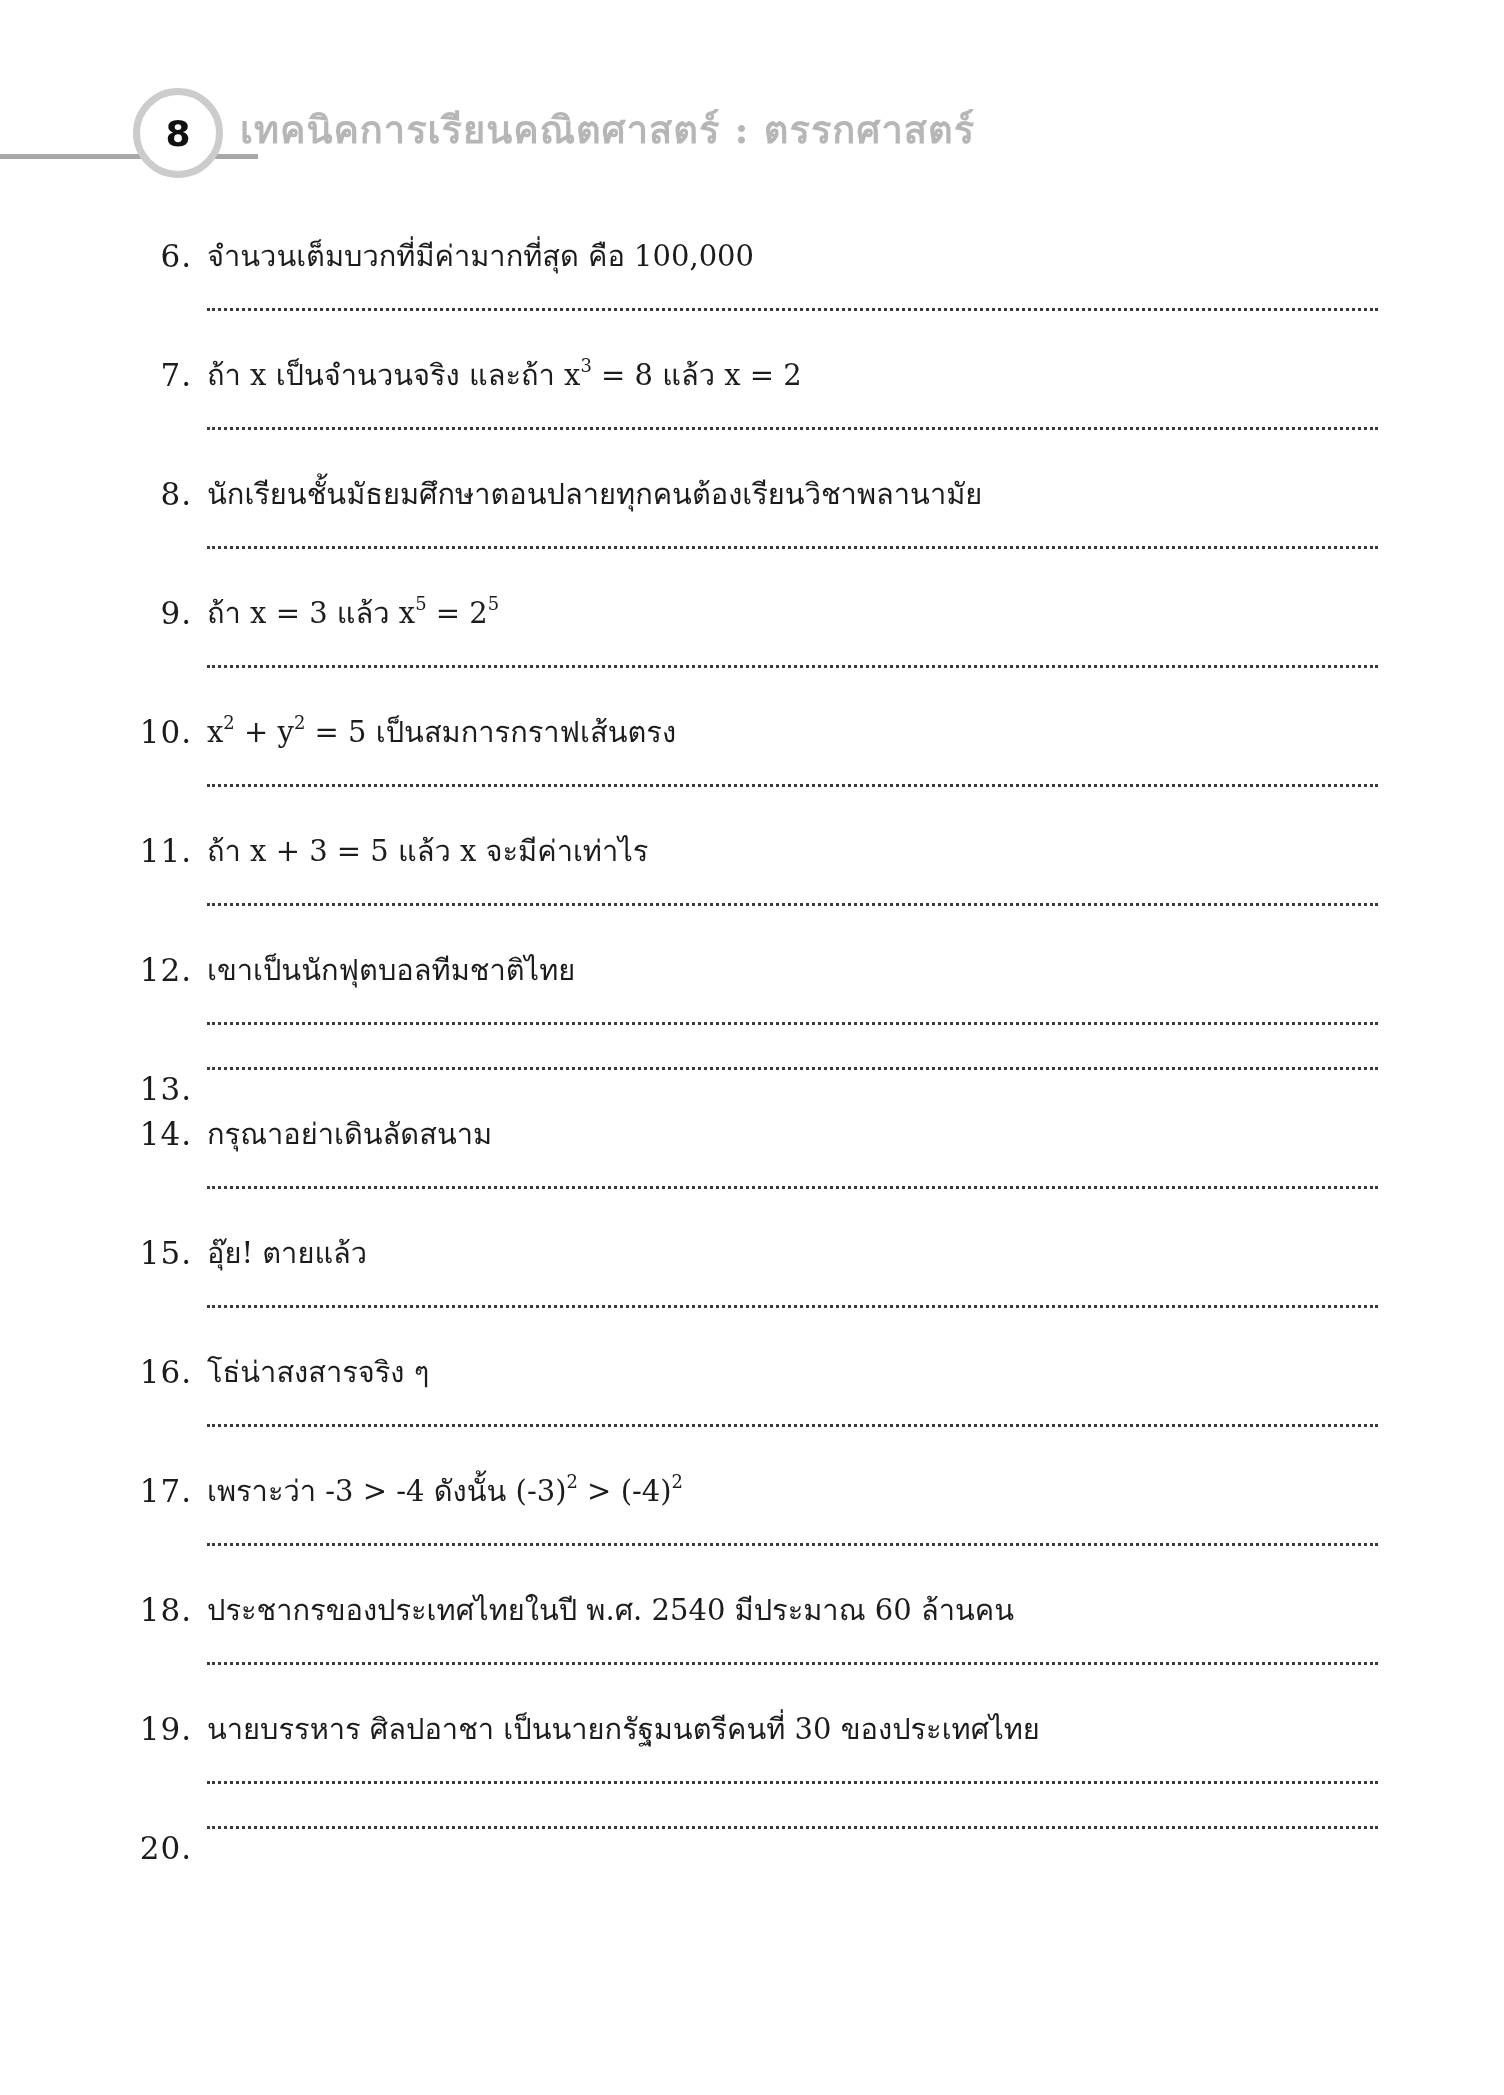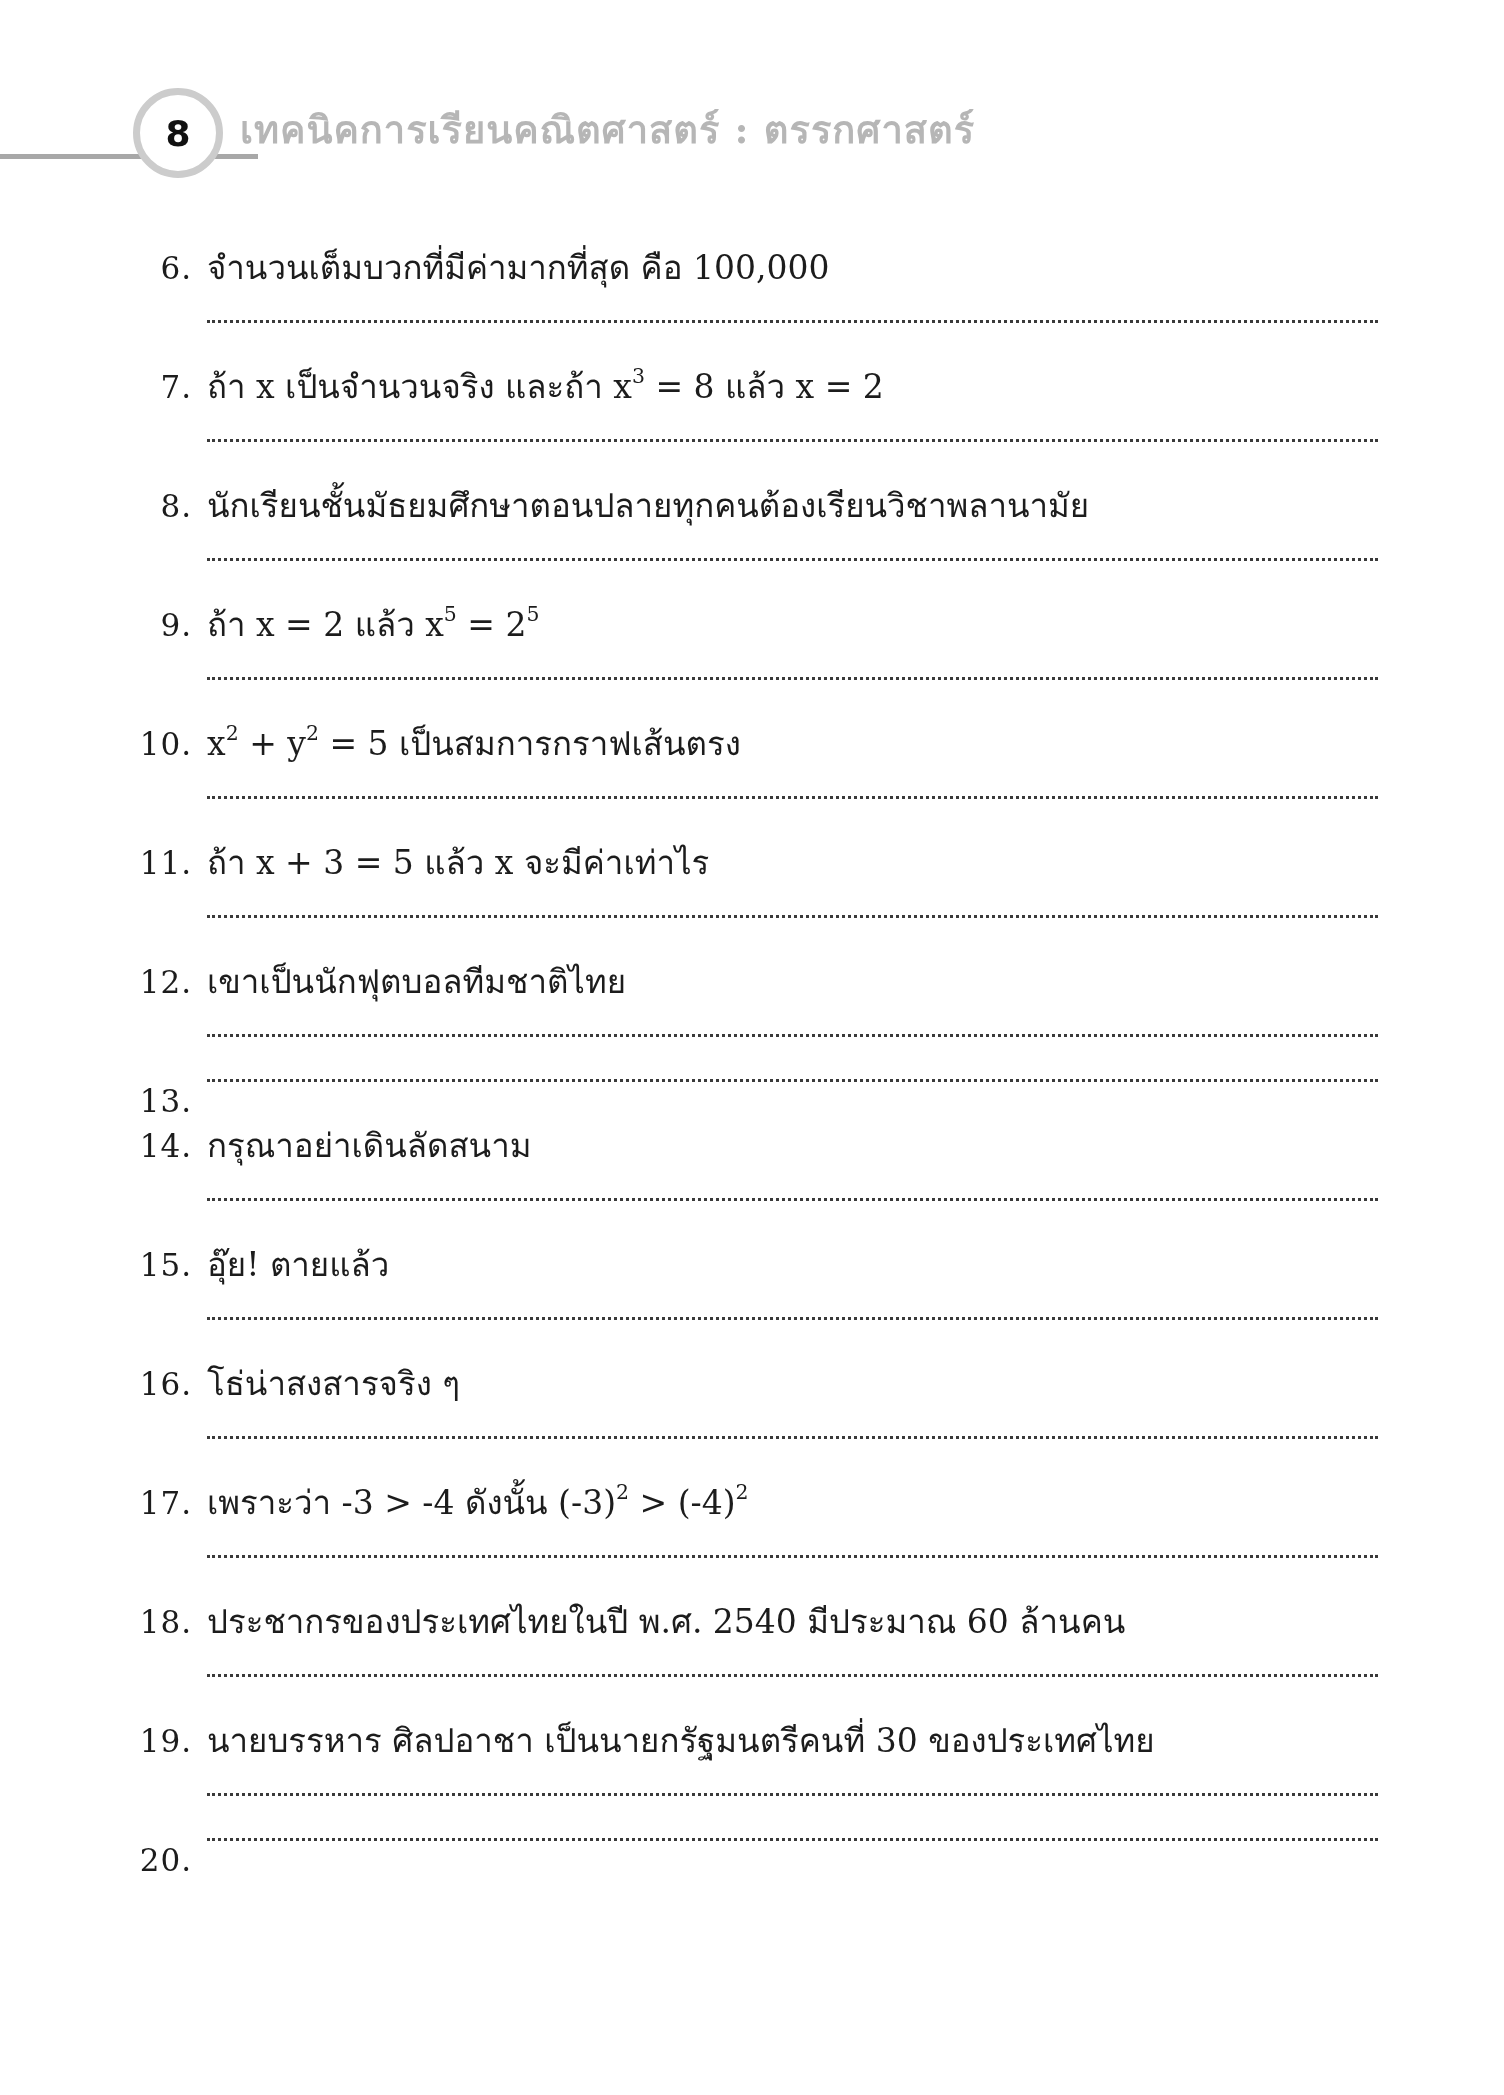--- a/index.html
+++ b/index.html
@@ -77,24 +77,23 @@
     left: 90px;
     top: 0;
     width: 102px;
     text-align: right;
     font-size: 31px;
     line-height: 44px;
     letter-spacing: 1px;
   }
   .item-text {
     display: block;
-    font-size: 33px;
+    font-size: 29px;
     line-height: 44px;
     white-space: nowrap;
-    margin-top: 12px;
   }
   .item-text sup {
     font-size: 0.62em;
     line-height: 0;
     position: relative;
     top: -0.15em;
   }
   .dotline {
     height: 0;
     border-bottom: 3.5px dotted #3a3a3a;
@@ -129,21 +128,21 @@
   </li>
 
   <li class="item">
     <span class="item-no">8.</span>
     <span class="item-text"><span>นักเรียนชั้นมัธยมศึกษาตอนปลายทุกคนต้องเรียนวิชาพลานามัย</span></span>
     <div class="dotline"></div>
   </li>
 
   <li class="item">
     <span class="item-no">9.</span>
-    <span class="item-text"><span>ถ้า x = 2 แล้ว x</span><sup>5</sup><span> = 2</span><sup>5</sup></span>
+    <span class="item-text"><span>ถ้า x = 3 แล้ว x</span><sup>5</sup><span> = 2</span><sup>5</sup></span>
     <div class="dotline"></div>
   </li>
 
   <li class="item">
     <span class="item-no">10.</span>
     <span class="item-text"><span>x</span><sup>2</sup><span> + y</span><sup>2</sup><span> = 5 เป็นสมการกราฟเส้นตรง</span></span>
     <div class="dotline"></div>
   </li>
 
   <li class="item">

